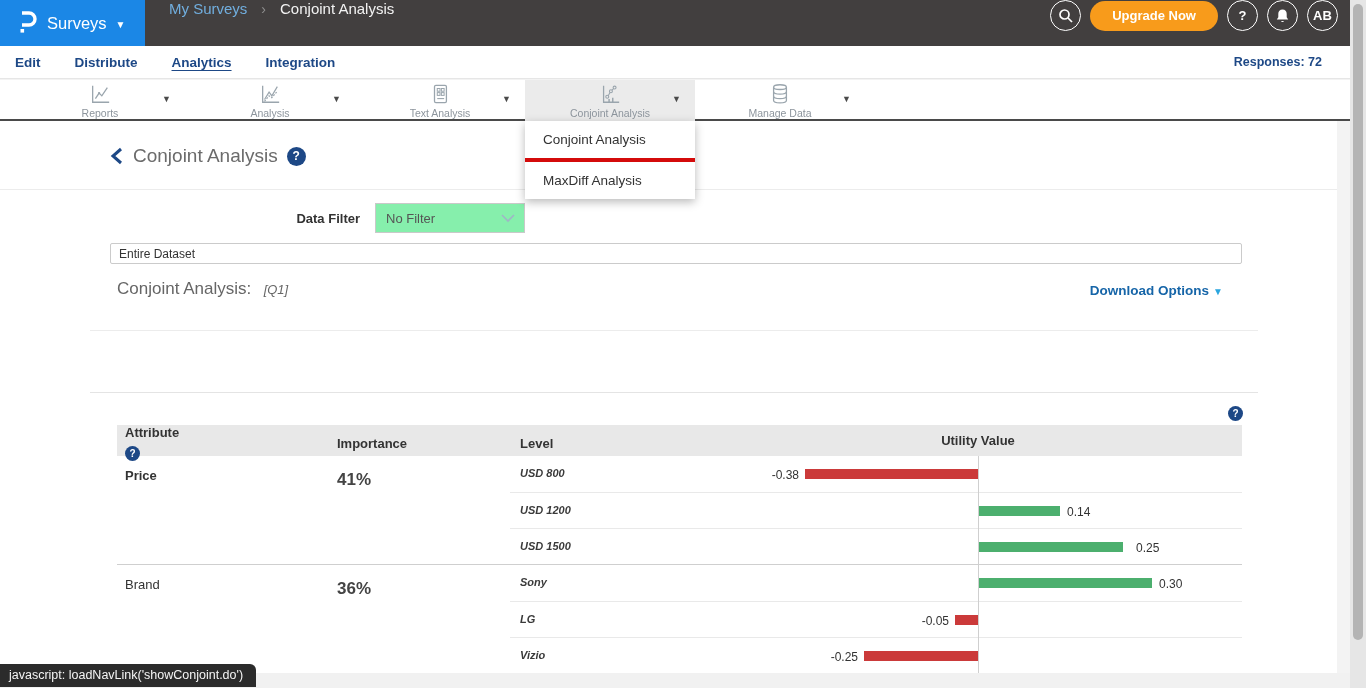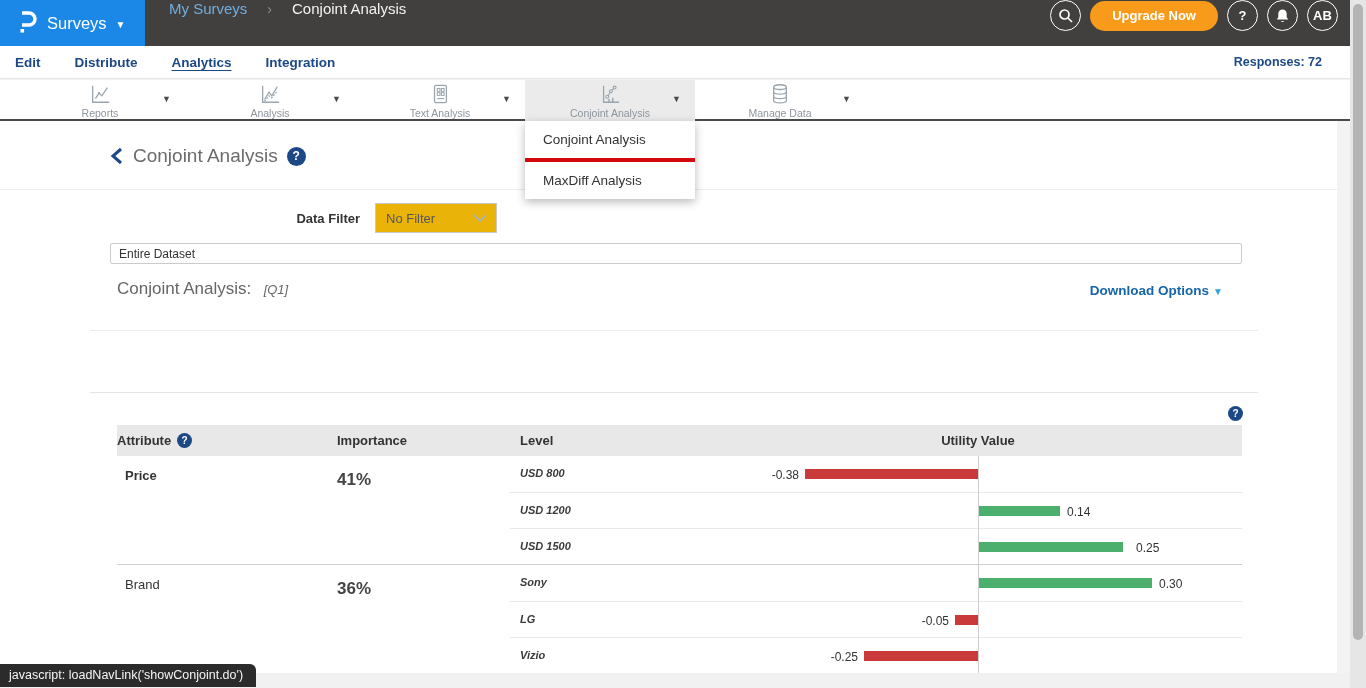--- a/index.html
+++ b/index.html
@@ -5,21 +5,21 @@
   * { margin:0; padding:0; box-sizing:border-box; }
   html,body { width:1366px; height:688px; }
   body { font-family:"Liberation Sans", sans-serif; background:#f3f3f3; position:relative; overflow:hidden; }
 
   
   .header { position:absolute; top:0; left:0; width:1366px; height:46px; background:#423f3f; display:flex; align-items:flex-start; }
   .brand { width:145px; height:46px; background:#1b87e6; display:flex; align-items:center; padding-left:16px; gap:9px; cursor:pointer; }
   .brand .logo { width:22px; height:24px; }
   .brand .product { color:#fff; font-size:16.5px; }
   .brand .caret { color:#fff; font-size:10px; margin-top:2px; }
-  .breadcrumb { display:flex; align-items:center; gap:20px; margin-left:24px; font-size:15px; }
+  .breadcrumb { display:flex; align-items:center; gap:14px; margin-left:24px; font-size:15px; }
   .crumb-parent { color:#71aede; cursor:pointer; }
   .crumb-sep { color:#8f8f8f; font-size:14px; }
   .crumb-current { color:#f2f2f2; }
   .header-actions { margin-left:auto; margin-right:28px; display:flex; align-items:center; gap:9px; }
   .hicon { width:31px; height:31px; border:1.5px solid #fff; border-radius:50%; display:flex; align-items:center; justify-content:center; color:#fff; font-weight:bold; font-size:13px; cursor:pointer; background:transparent; }
   .upgrade-btn { height:30px; padding:0 22px; border-radius:15px; background:#f89b1b; border:none; color:#fff; font-weight:bold; font-size:13px; cursor:pointer; font-family:"Liberation Sans",sans-serif; }
 
   
   .subnav { position:absolute; top:46px; left:0; width:1350px; height:33px; background:#fff; border-bottom:1px solid #e6e6e6; display:flex; align-items:center; padding-left:15px; }
   .subnav .nav-item { color:#1d4886; font-size:13.5px; font-weight:bold; margin-right:34px; cursor:pointer; }
@@ -42,21 +42,21 @@
   
   .main { position:absolute; top:121px; left:0; width:1337px; height:552px; background:#fff; }
   .title-row { position:absolute; top:0; left:0; right:0; height:69px; border-bottom:1px solid #ececec; }
   .back-title { position:absolute; left:110px; top:24px; display:flex; align-items:center; gap:9px; }
   .back-chevron { width:14px; height:18px; cursor:pointer; }
   .page-title { color:#6b6b6b; font-size:19px; }
   .q-icon { width:19px; height:19px; border-radius:50%; background:#1d4886; color:#fff; font-size:12px; font-weight:bold; display:inline-flex; align-items:center; justify-content:center; cursor:pointer; }
   .q-icon.small { width:15px; height:15px; font-size:10px; }
 
   .filter-label { position:absolute; top:90px; left:283px; width:77px; text-align:right; font-size:13px; font-weight:bold; color:#333; }
-  .filter-select { position:absolute; top:82px; left:375px; width:122px; height:30px; border:1px solid #c9c9c9; background:#eab308; display:flex; align-items:center; padding-left:10px; font-size:13px; color:#555; cursor:pointer; }
+  .filter-select { position:absolute; top:82px; left:375px; width:150px; height:30px; border:1px solid #c9c9c9; background:#86efac; display:flex; align-items:center; padding-left:10px; font-size:13px; color:#555; cursor:pointer; }
   .filter-select svg { position:absolute; right:9px; top:10px; }
 
   .dataset-input { position:absolute; top:122px; left:110px; width:1132px; height:21px; border:1px solid #cbcbcb; border-radius:2px; font-size:12px; color:#333; padding:0 8px; font-family:"Liberation Sans",sans-serif; }
 
   .section-row { position:absolute; top:158px; left:117px; right:95px; height:30px; }
   .section-title { font-size:17px; color:#666; display:inline; }
   .section-tag { font-size:13px; color:#666; margin-left:8px;font-style:italic; }
   .download-link { position:absolute; right:19px; top:4px; color:#1665a8; font-size:13.5px; font-weight:bold; cursor:pointer; }
   .download-link .dl-caret { color:#2ba6df; font-size:10px; margin-left:4px; }
 
@@ -66,21 +66,21 @@
   .tab { font-size:14px; font-weight:bold; color:#1d4886; margin-right:26px; cursor:pointer; }
   .tab.active { color:#2ba6df; margin-right:0; }
   .tab-annotation { border:3px solid #d40b0b; padding:4px 6px; margin:-7px 17px -7px -9px; }
   .tabs-underline { position:absolute; top:271px; left:90px; right:79px; height:1px; background:#e4e4e4; }
 
   .table-help { position:absolute; top:285px; right:94px; }
 
   
   .utable { position:absolute; top:304px; left:117px; width:1125px; }
   .uhead { height:31px; background:#e8e8e8; display:grid; grid-template-columns:220px 173px 230px 1fr; align-items:center; font-size:13px; font-weight:bold; color:#333; }
-  .uhead .h-attr { display:flex; align-items:flex-start; gap:6px; }
+  .uhead .h-attr { padding-left:8px; display:flex; align-items:flex-start; gap:6px;flex-direction:column; }
   .uhead .h-level { padding-left:10px; }
   .uhead .h-utility { position:relative; height:100%; }
   .uhead .h-utility span { position:absolute; left:238px; top:8px; transform:translateX(-50%); }
   .ubody { position:relative; border-bottom:1px solid #e2e2e2; }
   .zero-axis { position:absolute; left:861px; top:0; bottom:0; width:1px; background:#cfcfcf; }
   .ugroup { display:grid; grid-template-columns:220px 173px 1fr; }
   .ugroup + .ugroup { border-top:1px solid #cfcfcf; }
   .cell-attr { padding:12px 0 0 8px; font-size:13px; color:#333; }
   .cell-attr.bold { font-weight:bold; }
   .cell-imp { padding-top:14px; font-size:17px; font-weight:bold; color:#444; }

